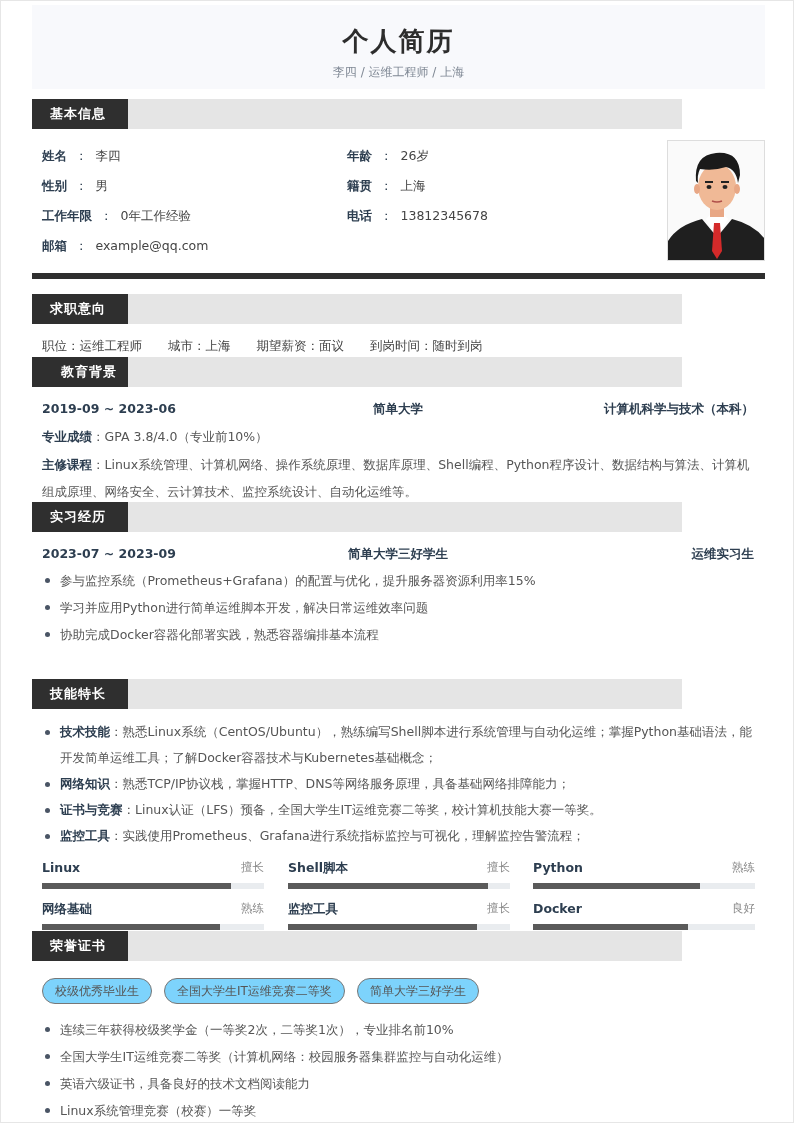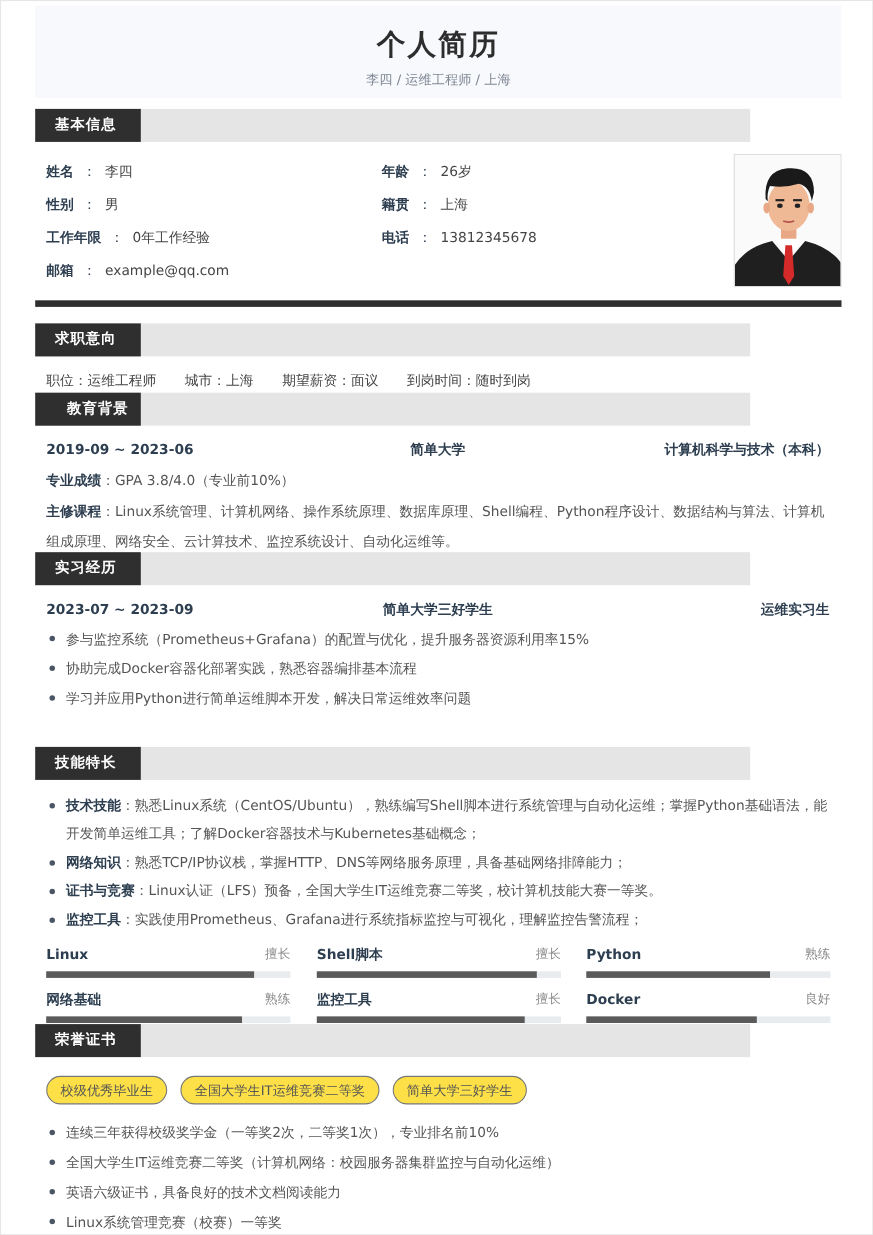--- a/index.html
+++ b/index.html
@@ -37,21 +37,21 @@
   .bullets li b { color: #2d3e50; }
   .bullets.wrap li { line-height: 26px; }
 
   .skill { position: absolute; width: 222px; height: 30px; }
   .skill .name { position: absolute; left: 0; top: 0; font-size: 12.5px; font-weight: bold; color: #2d3e50; }
   .skill .lvl { position: absolute; right: 0; top: 0; font-size: 11.5px; color: #888; }
   .skill .track { position: absolute; left: 0; top: 23px; width: 100%; height: 6px; background: #e9ecef; }
   .skill .fill { height: 6px; background: #5a5a5a; }
 
   .badges { position: absolute; left: 41px; top: 977px; display: flex; gap: 12px; }
-  .badge { border: 1px solid #777; border-radius: 14px; padding: 0 12px; height: 26px; line-height: 24px; font-size: 12px; color: #555; background: #fde047; }
+  .badge { border: 1px solid #777; border-radius: 14px; padding: 0 12px; height: 26px; line-height: 24px; font-size: 12px; color: #555; background: #7dd3fc; }
 </style>
 </head>
 <body>
 
 <div class="page">
 
   <div class="header">
     <div class="title">个人简历</div>
     <div class="subtitle">李四 / 运维工程师 / 上海</div>
   </div>
@@ -128,22 +128,22 @@
   <div class="sec-head" style="top:501px;">
     <div class="tag">实习经历</div>
   </div>
   <div class="row3" style="top:544px;">
     <span>2023-07 ~ 2023-09</span>
     <span class="mid">简单大学三好学生</span>
     <span class="right">运维实习生</span>
   </div>
   <ul class="bullets" style="top:566px;">
     <li>参与监控系统（Prometheus+Grafana）的配置与优化，提升服务器资源利用率15%</li>
+    <li>学习并应用Python进行简单运维脚本开发，解决日常运维效率问题</li>
     <li>协助完成Docker容器化部署实践，熟悉容器编排基本流程</li>
-    <li>学习并应用Python进行简单运维脚本开发，解决日常运维效率问题</li>
   </ul>
 
   <div class="sec-head" style="top:678px;">
     <div class="tag">技能特长</div>
   </div>
   <ul class="bullets wrap" style="top:718px;">
     <li><b>技术技能</b><span>：熟悉Linux系统（CentOS/Ubuntu），熟练编写Shell脚本进行系统管理与自动化运维；掌握Python基础语法，能开发简单运维工具；了解Docker容器技术与Kubernetes基础概念；</span></li>
     <li><b>网络知识</b><span>：熟悉TCP/IP协议栈，掌握HTTP、DNS等网络服务原理，具备基础网络排障能力；</span></li>
     <li><b>证书与竞赛</b><span>：Linux认证（LFS）预备，全国大学生IT运维竞赛二等奖，校计算机技能大赛一等奖。</span></li>
     <li><b>监控工具</b><span>：实践使用Prometheus、Grafana进行系统指标监控与可视化，理解监控告警流程；</span></li>

